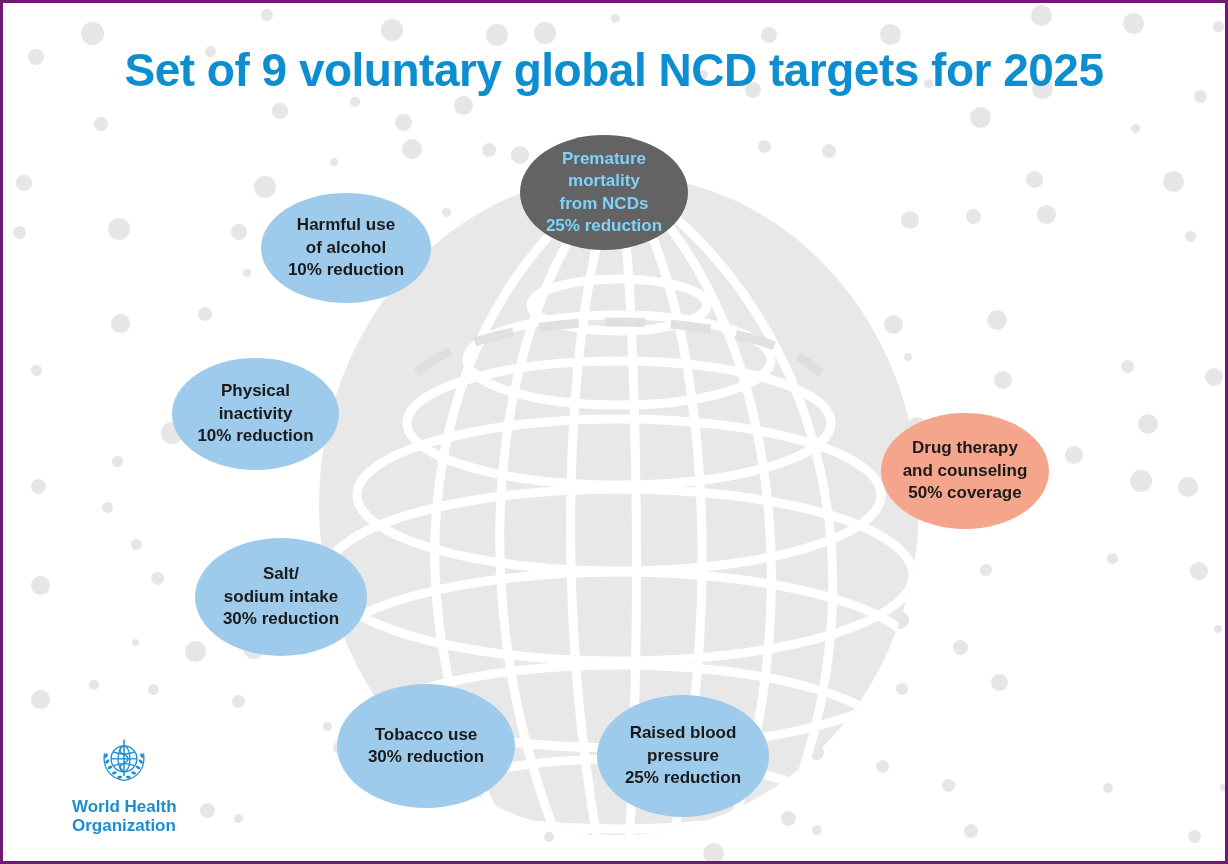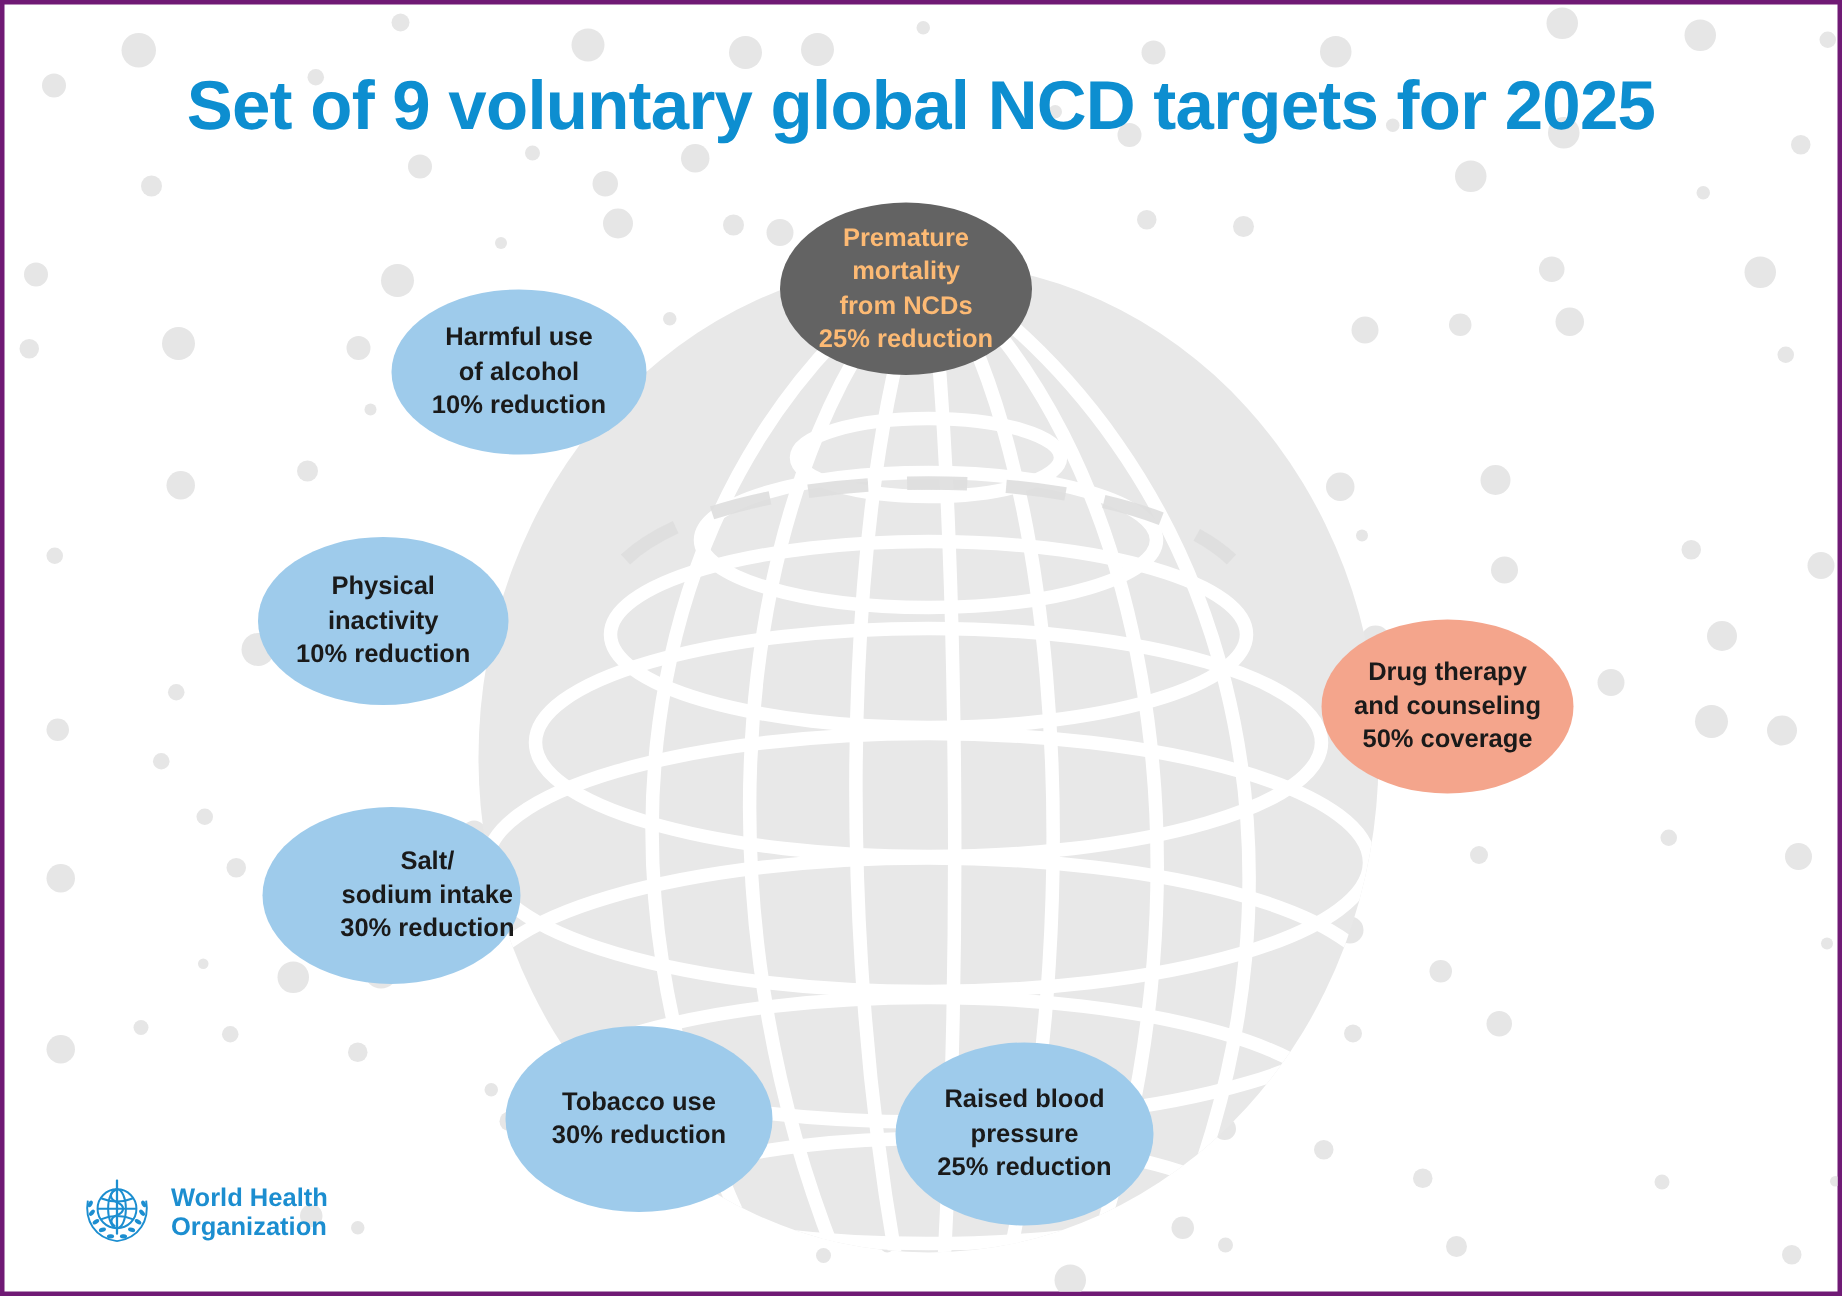--- a/index.html
+++ b/index.html
@@ -70,21 +70,21 @@
     text-align: center;
     font-weight: bold;
     line-height: 1.32;
     font-size: 17px;
     color: #1a1a1a;
     box-sizing: border-box;
     padding: 4px;
   }
   .bubble.risk     { background: #9ecbeb; }
   .bubble.systems  { background: #f4a58c; }
-  .bubble.mortality{ background: #636363; color: #fdba74; z-index: 6; text-align: center; }
+  .bubble.mortality{ background: #636363; color: #7dd3fc; z-index: 6; text-align: center; }
 
   
   #legend {
     position: absolute;
     right: 26px;
     bottom: 36px;
     z-index: 7;
     display: flex;
     flex-direction: column;
     gap: 13px;
@@ -102,26 +102,27 @@
   }
   .legend-label {
     font-size: 13px;
     font-family: "Liberation Sans", sans-serif;
     white-space: nowrap;
   }
 
   
   #who-logo {
     position: absolute;
-    left: 48px;
+    left: 69px;
     bottom: 26px;
     z-index: 7;
     display: flex;
     align-items: center;
     gap: 9px;
+    flex-direction: column;
   }
   #who-emblem { flex: none; display: block; }
   #who-text {
     color: #1c8ed0;
     font-weight: bold;
     font-size: 17px;
     line-height: 1.12;
     font-family: "Liberation Sans", sans-serif;
   }
 </style>
@@ -338,21 +339,21 @@
   </div>
 
   <div class="bubble risk" style="left:169px; top:355px; width:167px; height:112px;">
     <div>
       <div>Physical</div>
       <div>inactivity</div>
       <div>10% reduction</div>
     </div>
   </div>
 
-  <div class="bubble risk" style="left:172px; top:535px; width:172px; height:118px;justify-content:flex-end;">
+  <div class="bubble risk" style="left:192px; top:535px; width:172px; height:118px;">
     <div>
       <div>Salt/</div>
       <div>sodium intake</div>
       <div>30% reduction</div>
     </div>
   </div>
 
   <div class="bubble risk" style="left:334px; top:681px; width:178px; height:124px;">
     <div>
       <div>Tobacco use</div>

